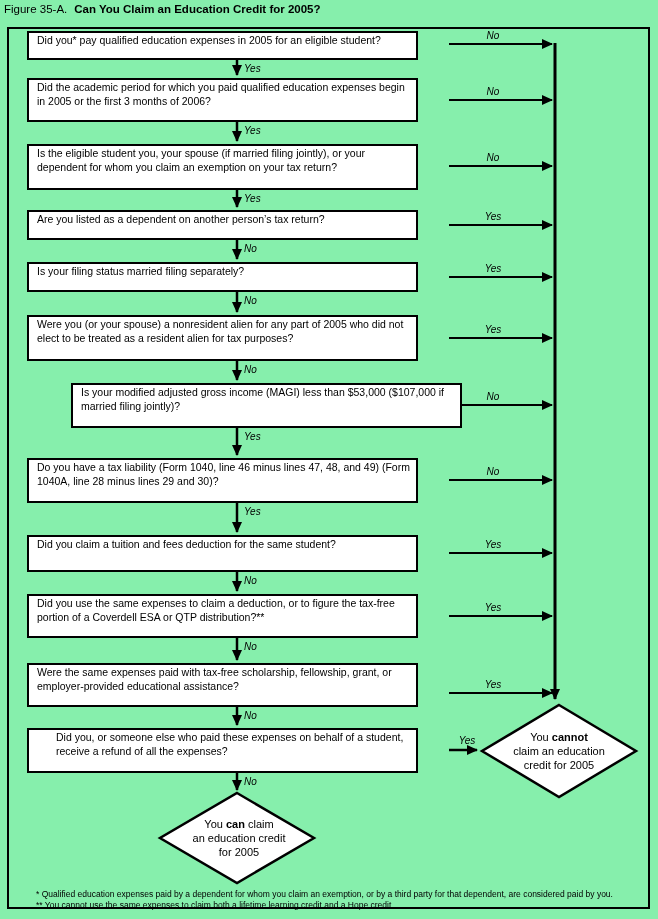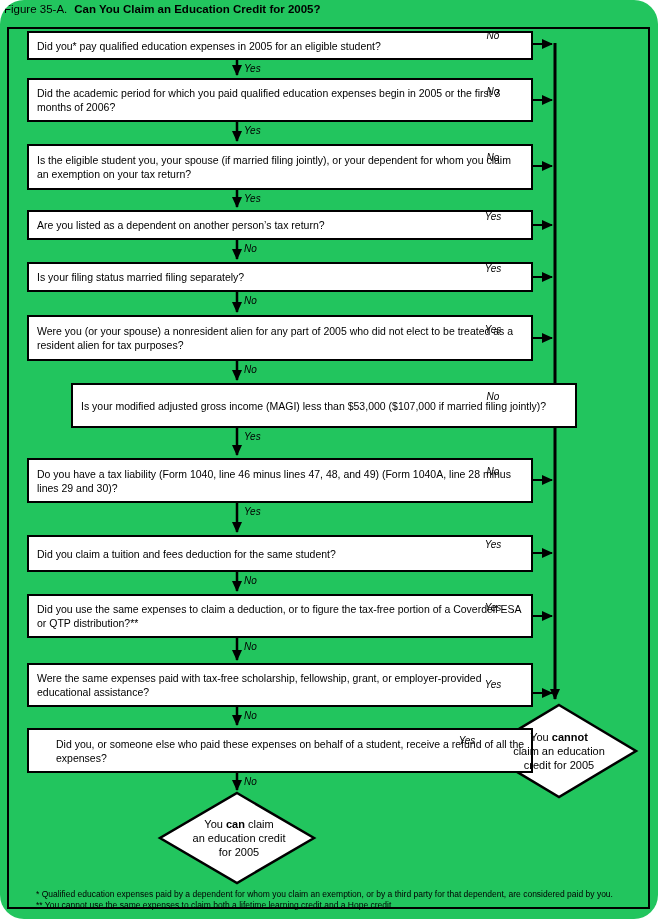--- a/index.html
+++ b/index.html
@@ -1,30 +1,30 @@
 <!DOCTYPE html>
 <html><head>
 <meta charset="utf-8">
 <style>
   html,body { margin:0; padding:0; background:#ffffff; }
   .canvas {
-    position:relative; width:658px; height:919px; background:#22c55e;
-    font-family:"Liberation Sans", sans-serif; color:#000; overflow:hidden;border-radius:24px;
+    position:relative; width:658px; height:919px; background:#86efac;
+    font-family:"Liberation Sans", sans-serif; color:#000; overflow:hidden;
   }
   .title { position:absolute; left:4px; top:3px; font-size:11.5px; white-space:nowrap; }
   .title .main { font-weight:bold; margin-left:7px; }
   .frame {
     position:absolute; left:7px; top:27px; width:643px; height:882px;
     border:2px solid #000; box-sizing:border-box;
   }
   svg.arrows { position:absolute; left:0; top:0; }
   .qbox {
-    position:absolute; left:27px; width:506px; box-sizing:border-box;
+    position:absolute; left:27px; width:391px; box-sizing:border-box;
     border:2px solid #000; background:#fff;
-    display:flex; align-items:center;
+    display:flex; 
     font-size:10.5px; line-height:14px; padding:0 6px 0 8px;
   }
   .lbl { position:absolute; font-style:italic; font-size:10px; line-height:11px; }
   .side-lbl { width:34px; text-align:center; }
   .diamond-text {
     position:absolute; width:150px; text-align:center;
     font-size:11px; line-height:14px;
   }
   .diamond-text b { font-weight:bold; }
   .fn { position:absolute; left:36px; font-size:8.5px; line-height:10px; white-space:nowrap; }

